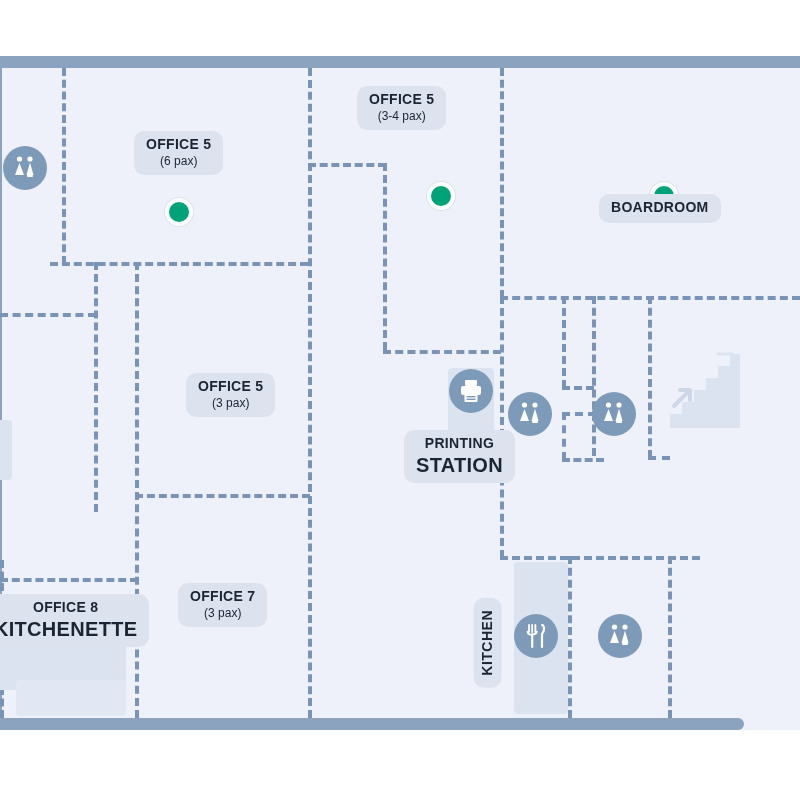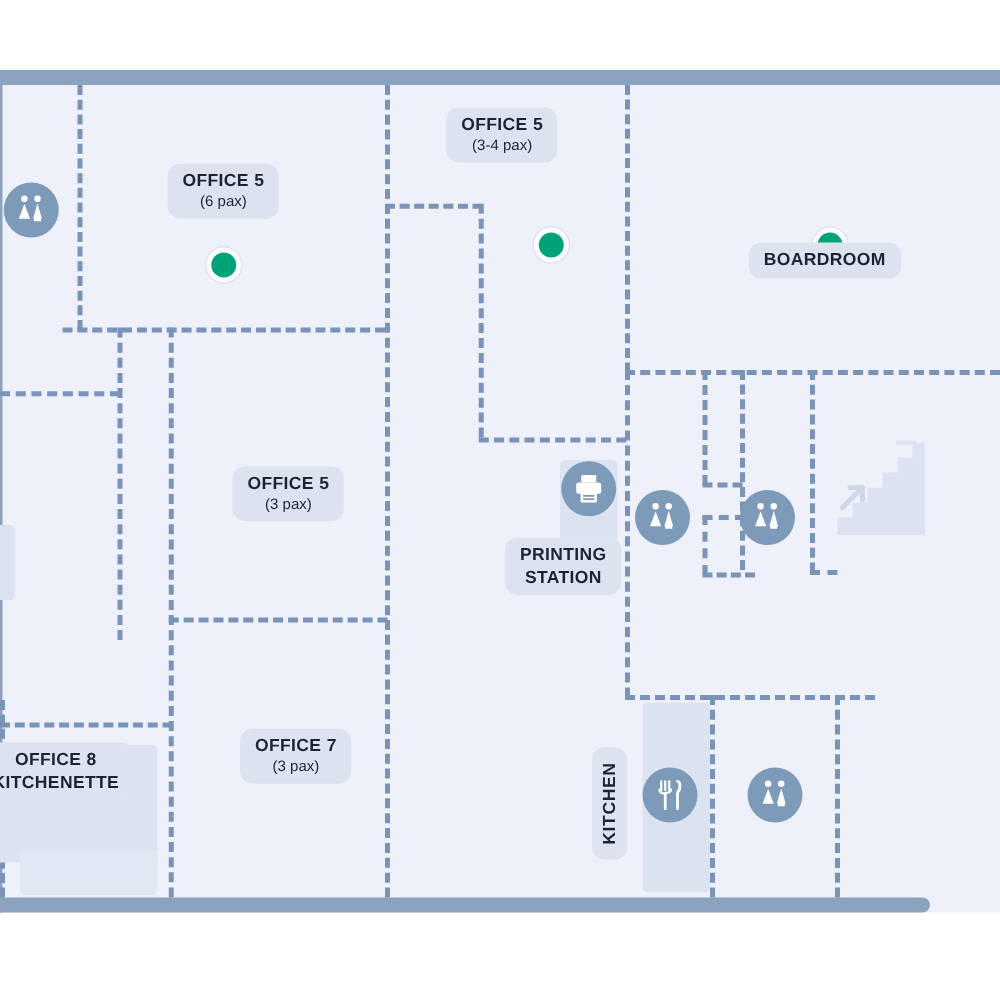--- a/index.html
+++ b/index.html
@@ -84,21 +84,21 @@
     line-height:1.12;
     white-space:nowrap;
     box-sizing:border-box;
   }
   .pill .t1{
     font-size:14px;font-weight:bold;letter-spacing:.3px;display:block;
   }
   .pill .t2{
     font-size:12px;font-weight:normal;display:block;margin-top:2px;
   }
-  .pill.two-cap .t2{font-size:14px;font-weight:bold;letter-spacing:.3px;margin-top:2px;}
+  .pill.two-cap .t2{font-size:20px;font-weight:bold;letter-spacing:.3px;margin-top:2px;}
   .pill.vertical{
     writing-mode:vertical-rl;
     transform:rotate(180deg);
     padding:12px 6px;
     border-radius:10px;
   }
   .pill.vertical .t1{font-size:14px;font-weight:bold;letter-spacing:.5px;}
 </style>
 </head>
 <body>
@@ -235,21 +235,21 @@
 
   <div class="pill" style="left:599px;top:162px;margin-top:32px;">
     <span class="t1">BOARDROOM</span>
   </div>
 
   <div class="pill" style="left:186px;top:373px;">
     <span class="t1">OFFICE 5</span>
     <span class="t2">(3 pax)</span>
   </div>
 
-  <div class="pill" style="left:192px;top:583px;">
+  <div class="pill" style="left:178px;top:583px;">
     <span class="t1">OFFICE 7</span>
     <span class="t2">(3 pax)</span>
   </div>
 
   <div class="pill two-cap" style="left:-18px;top:594px;">
     <span class="t1">OFFICE 8</span>
     <span class="t2">KITCHENETTE</span>
   </div>
 
   <div class="pill two-cap" style="left:404px;top:430px;">

